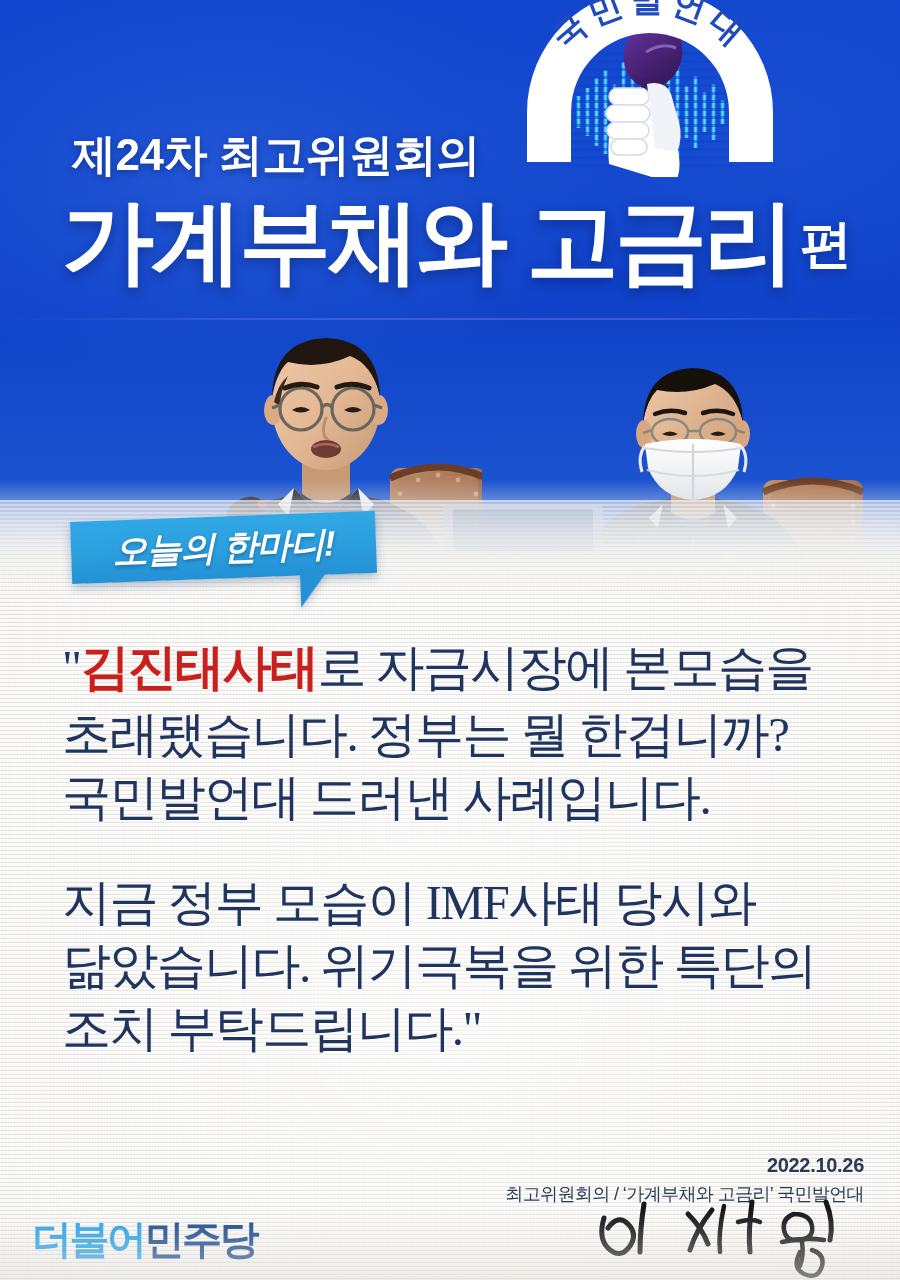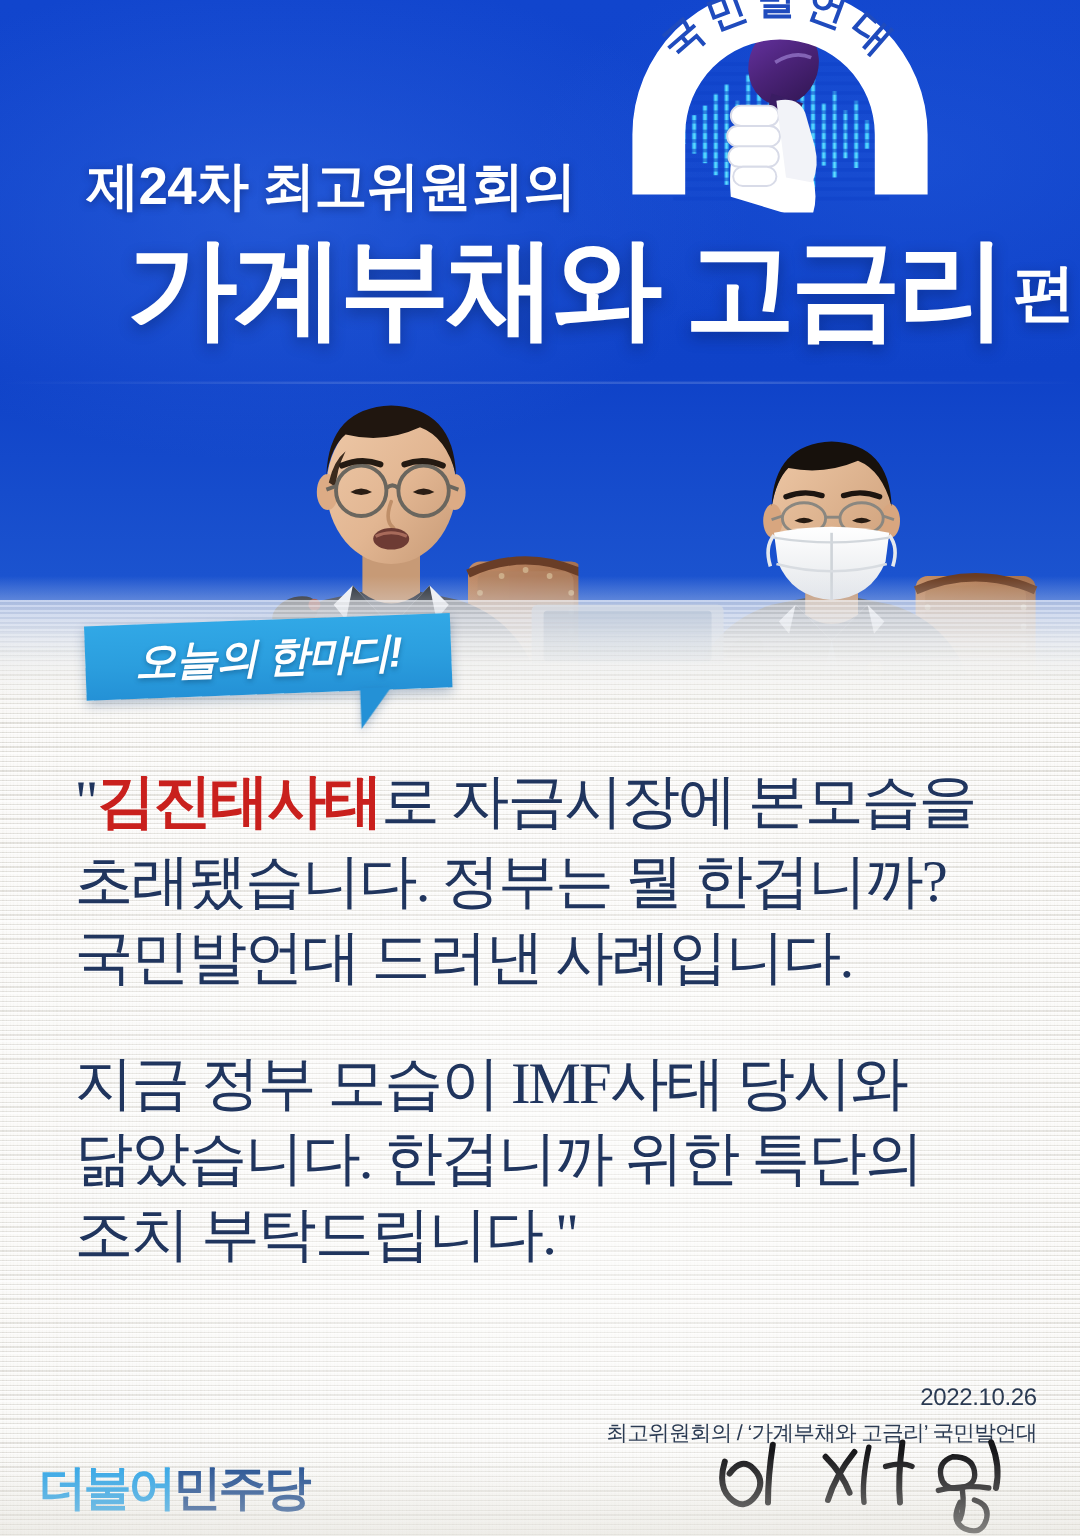--- a/index.html
+++ b/index.html
@@ -49,21 +49,21 @@
   .logo{position:absolute;left:505px;top:-8px;width:290px;height:185px;}
   .logo svg{display:block;width:290px;height:185px;}
 
   
   .kicker{
     position:absolute;left:72px;top:126px;
     color:#fff;font-size:44px;font-weight:700;letter-spacing:-.5px;
     text-shadow:0 2px 7px rgba(0,20,70,.42);
     white-space:nowrap;
   }
-  .title-wrap{position:absolute;left:62px;top:196px;white-space:nowrap;display:flex;align-items:flex-end;margin-left:44px;}
+  .title-wrap{position:absolute;left:62px;top:196px;white-space:nowrap;display:flex;align-items:flex-end;}
   .title-main{
     color:#fff;font-size:92px;font-weight:700;line-height:.98;letter-spacing:-3.5px;
     text-shadow:0 4px 12px rgba(0,20,70,.40);
   }
   .title-suffix{
     color:#fff;font-size:52px;font-weight:700;letter-spacing:-1.5px;
     margin-left:8px;padding-bottom:6px;
     text-shadow:0 3px 10px rgba(0,20,70,.40);
   }
 
@@ -115,21 +115,21 @@
     text-shadow:0 1px 0 rgba(255,255,255,.55);
   }
   .q-gap{height:42px;}
   .hl{color:#c9201d;font-weight:700;font-family:Liberation Mono, monospace;}
   .qmark{color:#20355e;}
   .wbold{font-weight:700;}
 
   
   .f-date{
     position:absolute;right:36px;top:1154px;
-    font-size:20px;font-weight:400;color:#2a3a52;letter-spacing:-.3px;
+    font-size:20px;font-weight:700;color:#2a3a52;letter-spacing:-.3px;
     text-align:right;
   }
   .f-cap{
     position:absolute;right:36px;top:1182px;
     font-size:18px;font-weight:400;color:#2b3b53;letter-spacing:-.6px;
     text-align:right;white-space:nowrap;
   }
   .sign{position:absolute;left:586px;top:1196px;width:290px;height:82px;}
   .sign svg{display:block;}
 
@@ -449,21 +449,21 @@
   </div>
 
   <div class="quote">
     <div class="qline"><span class="qmark">"</span><span class="hl">김진태사태</span><span>로 자금시장에 본모습을</span></div>
     <div class="qline">초래됐습니다. 정부는 뭘 한겁니까?</div>
     <div class="qline">국민발언대 드러낸 사례입니다.</div>
 
     <div class="q-gap"></div>
 
     <div class="qline">지금 정부 모습이 IMF사태 당시와</div>
-    <div class="qline">닮았습니다. 한겁니까 위한 특단의</div>
+    <div class="qline">닮았습니다. 위기극복을 위한 특단의</div>
     <div class="qline"><span>조치 부탁드립니다.</span><span class="qmark">"</span></div>
   </div>
 
   <div class="f-date">2022.10.26</div>
   <div class="f-cap">최고위원회의 / ‘가계부채와 고금리’ 국민발언대</div>
 
   <div class="sign">
 
     <svg width="290" height="82" viewBox="0 0 290 82">
       <g fill="none" stroke="#17171a" stroke-linecap="round" stroke-linejoin="round">

